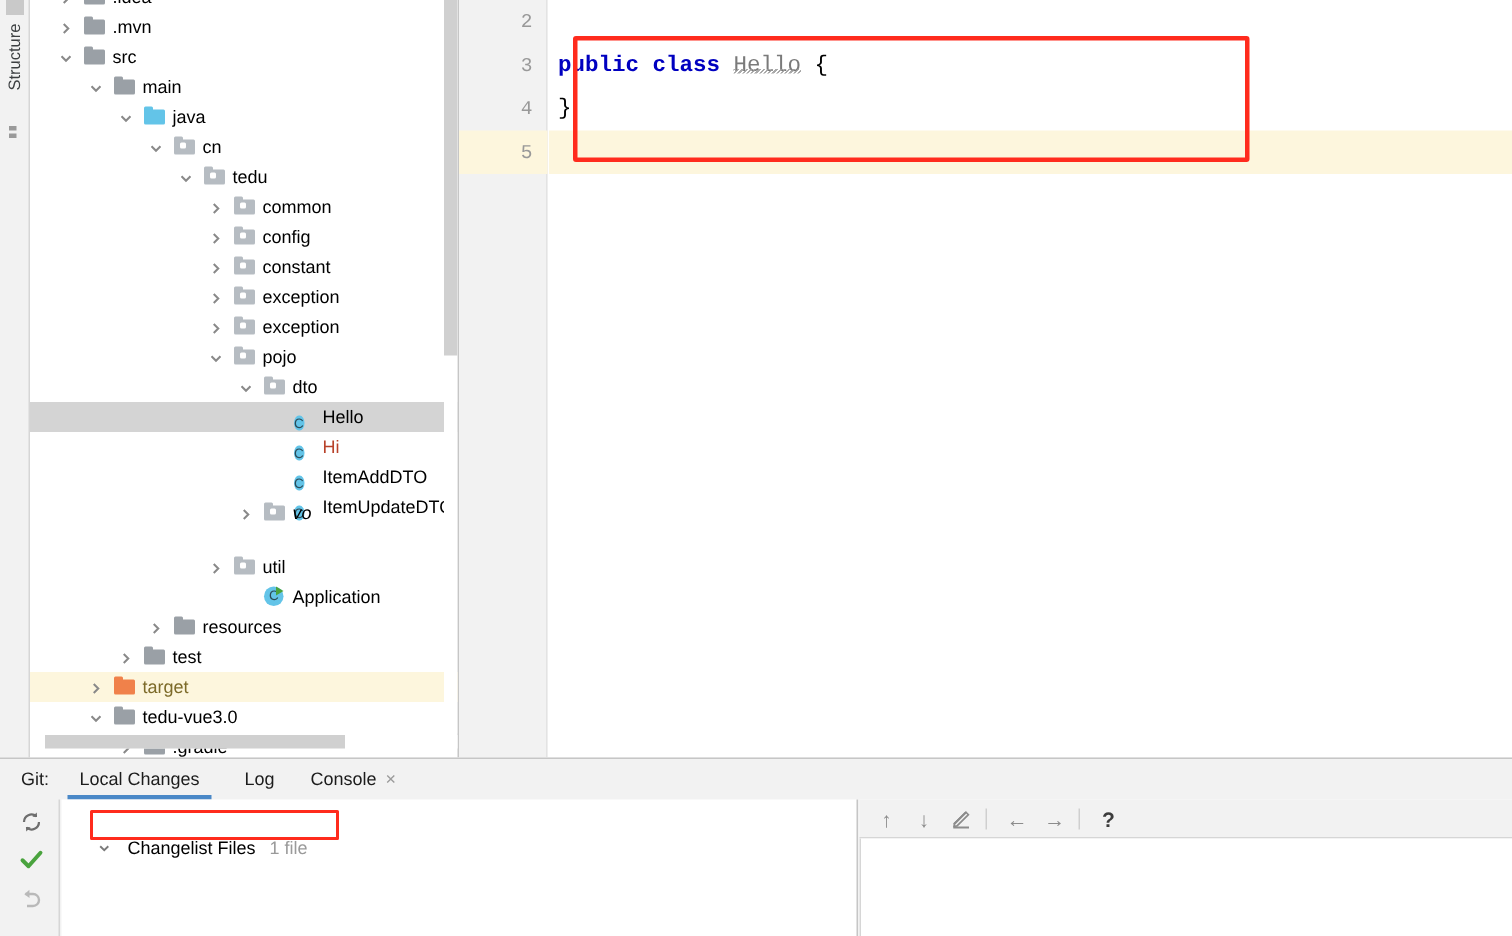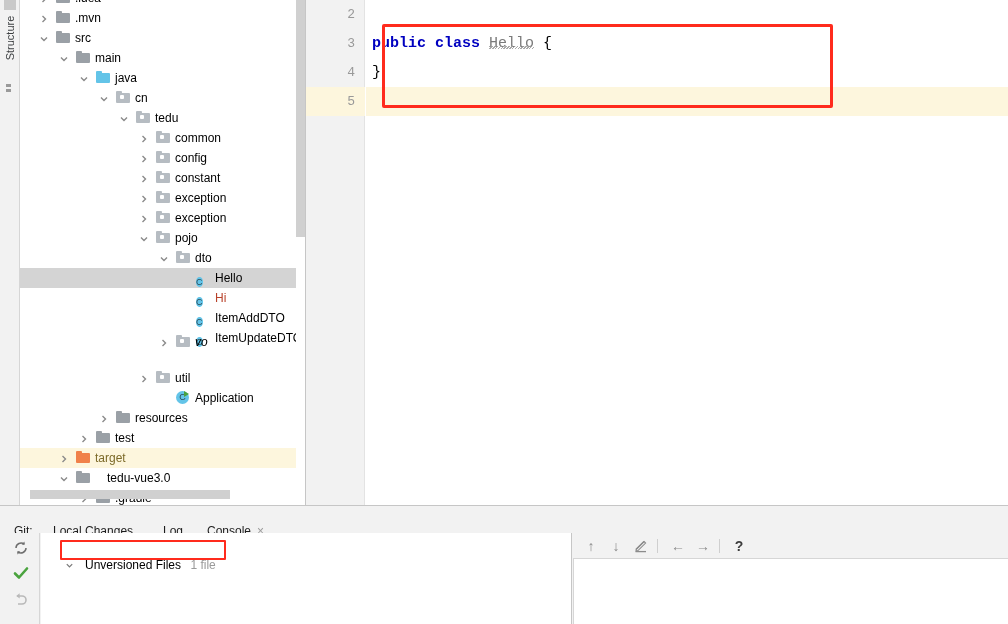--- a/index.html
+++ b/index.html
@@ -129,21 +129,21 @@
     position:absolute; border:3px solid #ff2b1d; border-radius:2px;
     pointer-events:none;
   }
 
   
   .bottom {
     position:absolute; left:0; top:505px; width:1008px; height:119px;
     background:#f2f2f2; border-top:1px solid #c6c6c6;
   }
   .tabs {
-    position:absolute; left:0; top:12px; width:1008px; height:27px;
+    position:absolute; left:0; top:0; width:1008px; height:27px;
   }
   .tab {
     position:absolute; top:0; height:27px; line-height:27px; font-size:12px; color:#1c1c1c;
   }
   .tab.active::after {
     content:""; position:absolute; left:-8px; right:-8px; bottom:0; height:3px; background:#4a88c7;
   }
   .tab .x { color:#9b9b9b; font-size:12px; margin-left:6px; }
 
   .vcsbar {
@@ -352,21 +352,21 @@
               <path d="M3.5 2 L6.5 5 L3.5 8" fill="none" stroke="#8a8a8a" stroke-width="1.4"></path>
             </svg></span>
           <span class="ico" style="left:56px;"><span class="fold orange"><span class="t"></span><span class="b"></span></span></span>
           <span class="lbl orange" style="left:75px;">target</span>
         </div>
         <div class="row" style="top: 480px; position: absolute; left: 0px; width: 286px;">
           <span class="arrow" style="left:38px;"><svg width="10" height="10" viewBox="0 0 10 10">
               <path d="M2 3.5 L5 6.5 L8 3.5" fill="none" stroke="#8a8a8a" stroke-width="1.4"></path>
             </svg></span>
           <span class="ico" style="left:56px;"><span class="fold"><span class="t"></span><span class="b"></span></span></span>
-          <span class="lbl " style="left:75px;margin-left:12px;">tedu-vue3.0</span>
+          <span class="lbl " style="left:75px;">tedu-vue3.0</span>
         </div>
         <div class="row" style="top: 500px; position: absolute; left: 0px; width: 286px;">
           <span class="arrow" style="left:58px;"><svg width="10" height="10" viewBox="0 0 10 10">
               <path d="M3.5 2 L6.5 5 L3.5 8" fill="none" stroke="#8a8a8a" stroke-width="1.4"></path>
             </svg></span>
           <span class="ico" style="left:76px;"><span class="fold"><span class="t"></span><span class="b"></span></span></span>
           <span class="lbl " style="left:95px;">.gradle</span>
         </div>
       </div>
     <div class="vtrack"></div>
@@ -423,21 +423,21 @@
     </div>
 
     <div class="changes">
 
       <div class="crow" style="left:0; top:22px; padding-left:22px;">
         <span class="carrow" style="left:22px;">
           <svg width="9" height="9" viewBox="0 0 10 10" style="vertical-align:-1px">
               <path d="M2 3.5 L5 6.5 L8 3.5" fill="none" stroke="#7a7a7a" stroke-width="1.4"></path>
             </svg>
         </span>
-        <span style="margin-left:22px;">Unversioned Files</span>
+        <span style="margin-left:22px;">Changelist Files</span>
         <span class="cnt" style="margin-left:6px;">1 file</span>
       </div>
 
     </div>
 
     <div class="detail">
       <div class="dtoolbar">
         <div class="ti" style="left:9px;">↑</div>
         <div class="ti" style="left:34px;">↓</div>
         <div class="ti" style="left:59px;">

